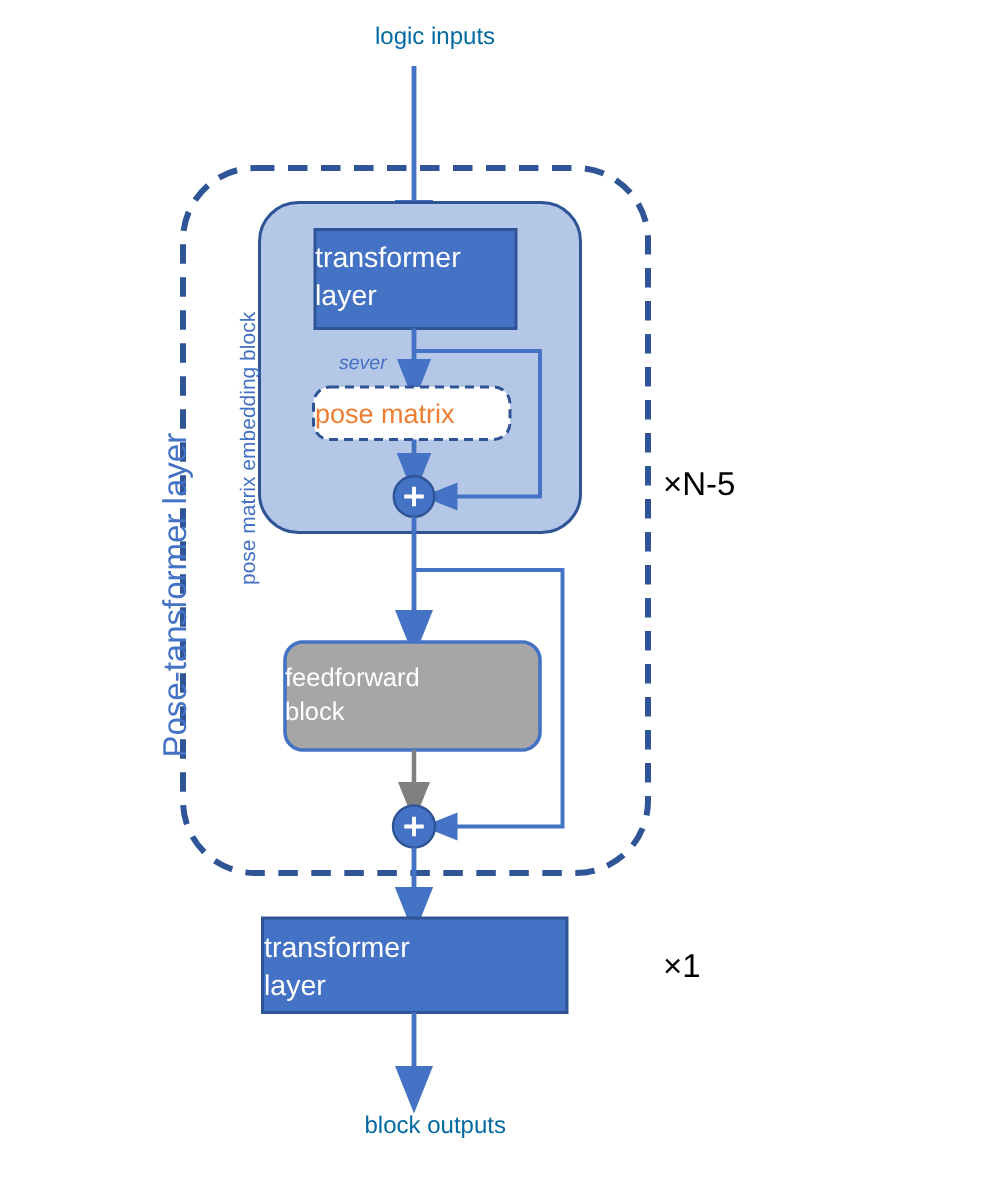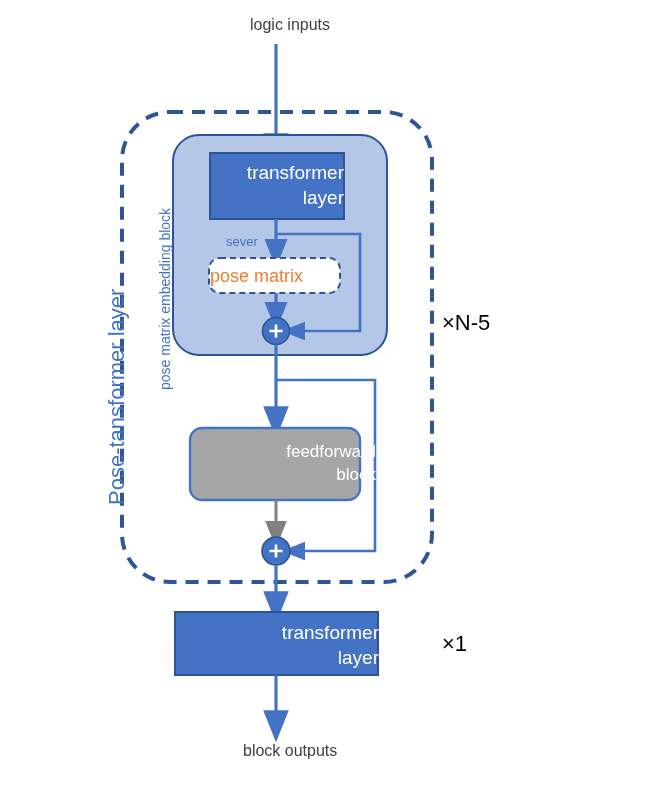--- a/index.html
+++ b/index.html
@@ -3,34 +3,34 @@
 <meta charset="utf-8">
 <style>
   html,body{margin:0;padding:0;background:#ffffff;}
   body{width:667px;height:798px;position:relative;overflow:hidden;
        font-family:"Liberation Sans","DejaVu Sans",sans-serif;}
   #stage{position:absolute;left:0;top:0;width:667px;height:798px;}
   svg#diagram{position:absolute;left:0;top:0;width:667px;height:798px;}
 
   .lbl{position:absolute;white-space:nowrap;}
 
-  .io-label{color:#404040;font-size:16px;}
+  .io-label{color:#0369a1;font-size:16px;}
   #logic-inputs{left:250px;top:16px;}
   #logic-outputs{left:243px;top:742px;}
 
   .box-text{position:absolute;color:#ffffff;font-size:19px;line-height:25px;
-            text-align:right;}
+            text-align:left;}
   #tf-top-text{left:210px;top:160px;width:134px;}
   #tf-bot-text{left:176px;top:620px;width:203px;}
   #ff-text{left:190px;top:440px;width:186px;color:#ffffff;font-size:17px;line-height:23px;}
 
   #pose-matrix-text{position:absolute;left:210px;top:266px;width:131px;
      text-align:left;color:#ed7d31;font-size:18px;}
 
-  #sever-text{left:226px;top:234px;color:#4472c4;font-size:13px;}
+  #sever-text{left:226px;top:234px;color:#4472c4;font-size:13px;font-style:italic;}
 
   .mult{position:absolute;color:#000000;font-size:22px;}
   #mult-n{left:442px;top:310px;}
   #mult-1{left:442px;top:631px;}
 
   .vlabel{position:absolute;transform-origin:0 0;color:#4472c4;white-space:nowrap;}
   #outer-label{left:104px;top:505px;transform:rotate(-90deg);font-size:22px;}
   #inner-label{left:157px;top:390px;transform:rotate(-90deg);font-size:14px;}
 </style>
 </head>

